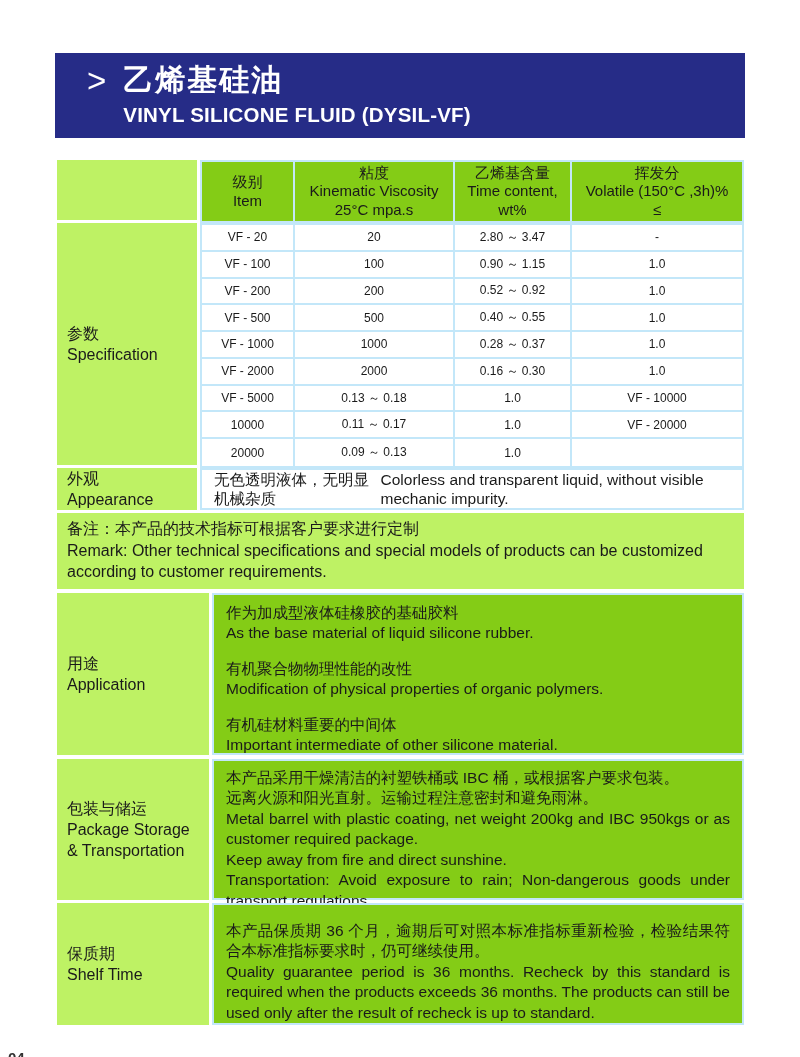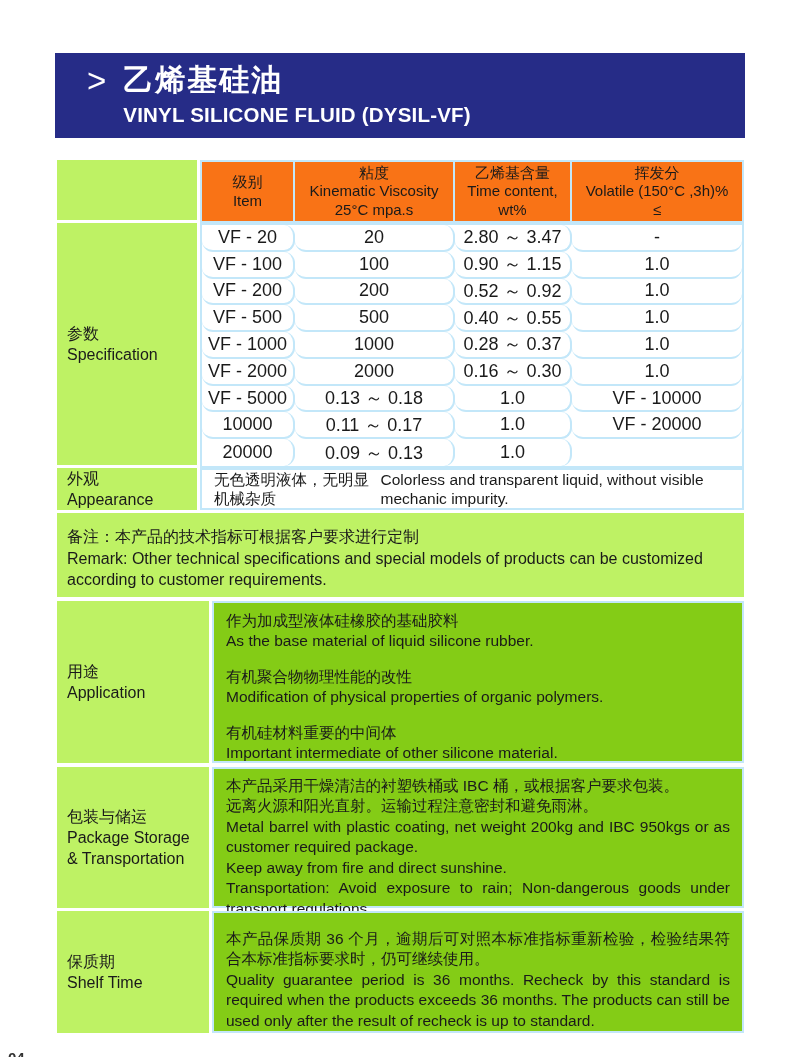--- a/index.html
+++ b/index.html
@@ -25,47 +25,47 @@
   .spec-area { display:flex; }
   .left-col { width:140px; margin-right:3px; display:flex; flex-direction:column; }
   .lc-h   { height:60px; margin-bottom:3px; }
   .lc-spec{ height:242px; margin-bottom:3px; }
   .lc-app { height:42px; }
   .label-cell { display:flex; flex-direction:column; justify-content:center; padding-left:10px;
                 font-size:16px; line-height:21px; }
   .right-col { flex:1; display:flex; flex-direction:column; }
   .thead {
     height:63px; display:grid; grid-template-columns:93px 160px 117px 1fr;
-    border:2px solid #C3E7F9; background:#f97316;
+    border:2px solid #C3E7F9; background:#84cc16;
   }
   .th {
     border-right:2px solid #C3E7F9; display:flex; flex-direction:column;
     align-items:center; justify-content:center; text-align:center;
     font-size:15px; line-height:18.5px;
   }
   .th:last-child { border-right:none; }
   .th .hsub:empty { display:none; }
   .tbody {
     height:245px; display:grid; grid-template-columns:93px 160px 117px 1fr;
     grid-template-rows:repeat(9,1fr);
     border:2px solid #C3E7F9; background:#fff;
   }
   .td {
     border-right:2px solid #C3E7F9; border-bottom:2px solid #C3E7F9;
-    display:flex; align-items:center; justify-content:center; font-size:18px;border-radius:11px;
+    display:flex; align-items:center; justify-content:center; font-size:12px;
   }
   .td:nth-child(4n) { border-right:none; }
   .td:nth-child(n+33) { border-bottom:none; }
   .appearance-cell {
     height:42px; border:2px solid #C3E7F9; background:#fff;
     display:flex; justify-content:center;
     padding:0 12px; font-size:15.5px; line-height:19px;
   }
   .remark {
-    margin-top:3px; padding:13px 10px 6px 10px;
+    margin-top:3px; padding:5px 10px 6px 10px;
     font-size:16px; line-height:21.5px;
   }
   .sec { display:flex; margin-top:4px; }
   .sec-label { width:152px; margin-right:3px; }
   .sec-content {
     flex:1; border:2px solid #C3E7F9; background:#84cc16;
     padding:8px 12px 6px 12px; font-size:15.5px; line-height:20px;
   }
   .sec-app  { height:162px; }
   .sec-pkg  { height:141px; }

